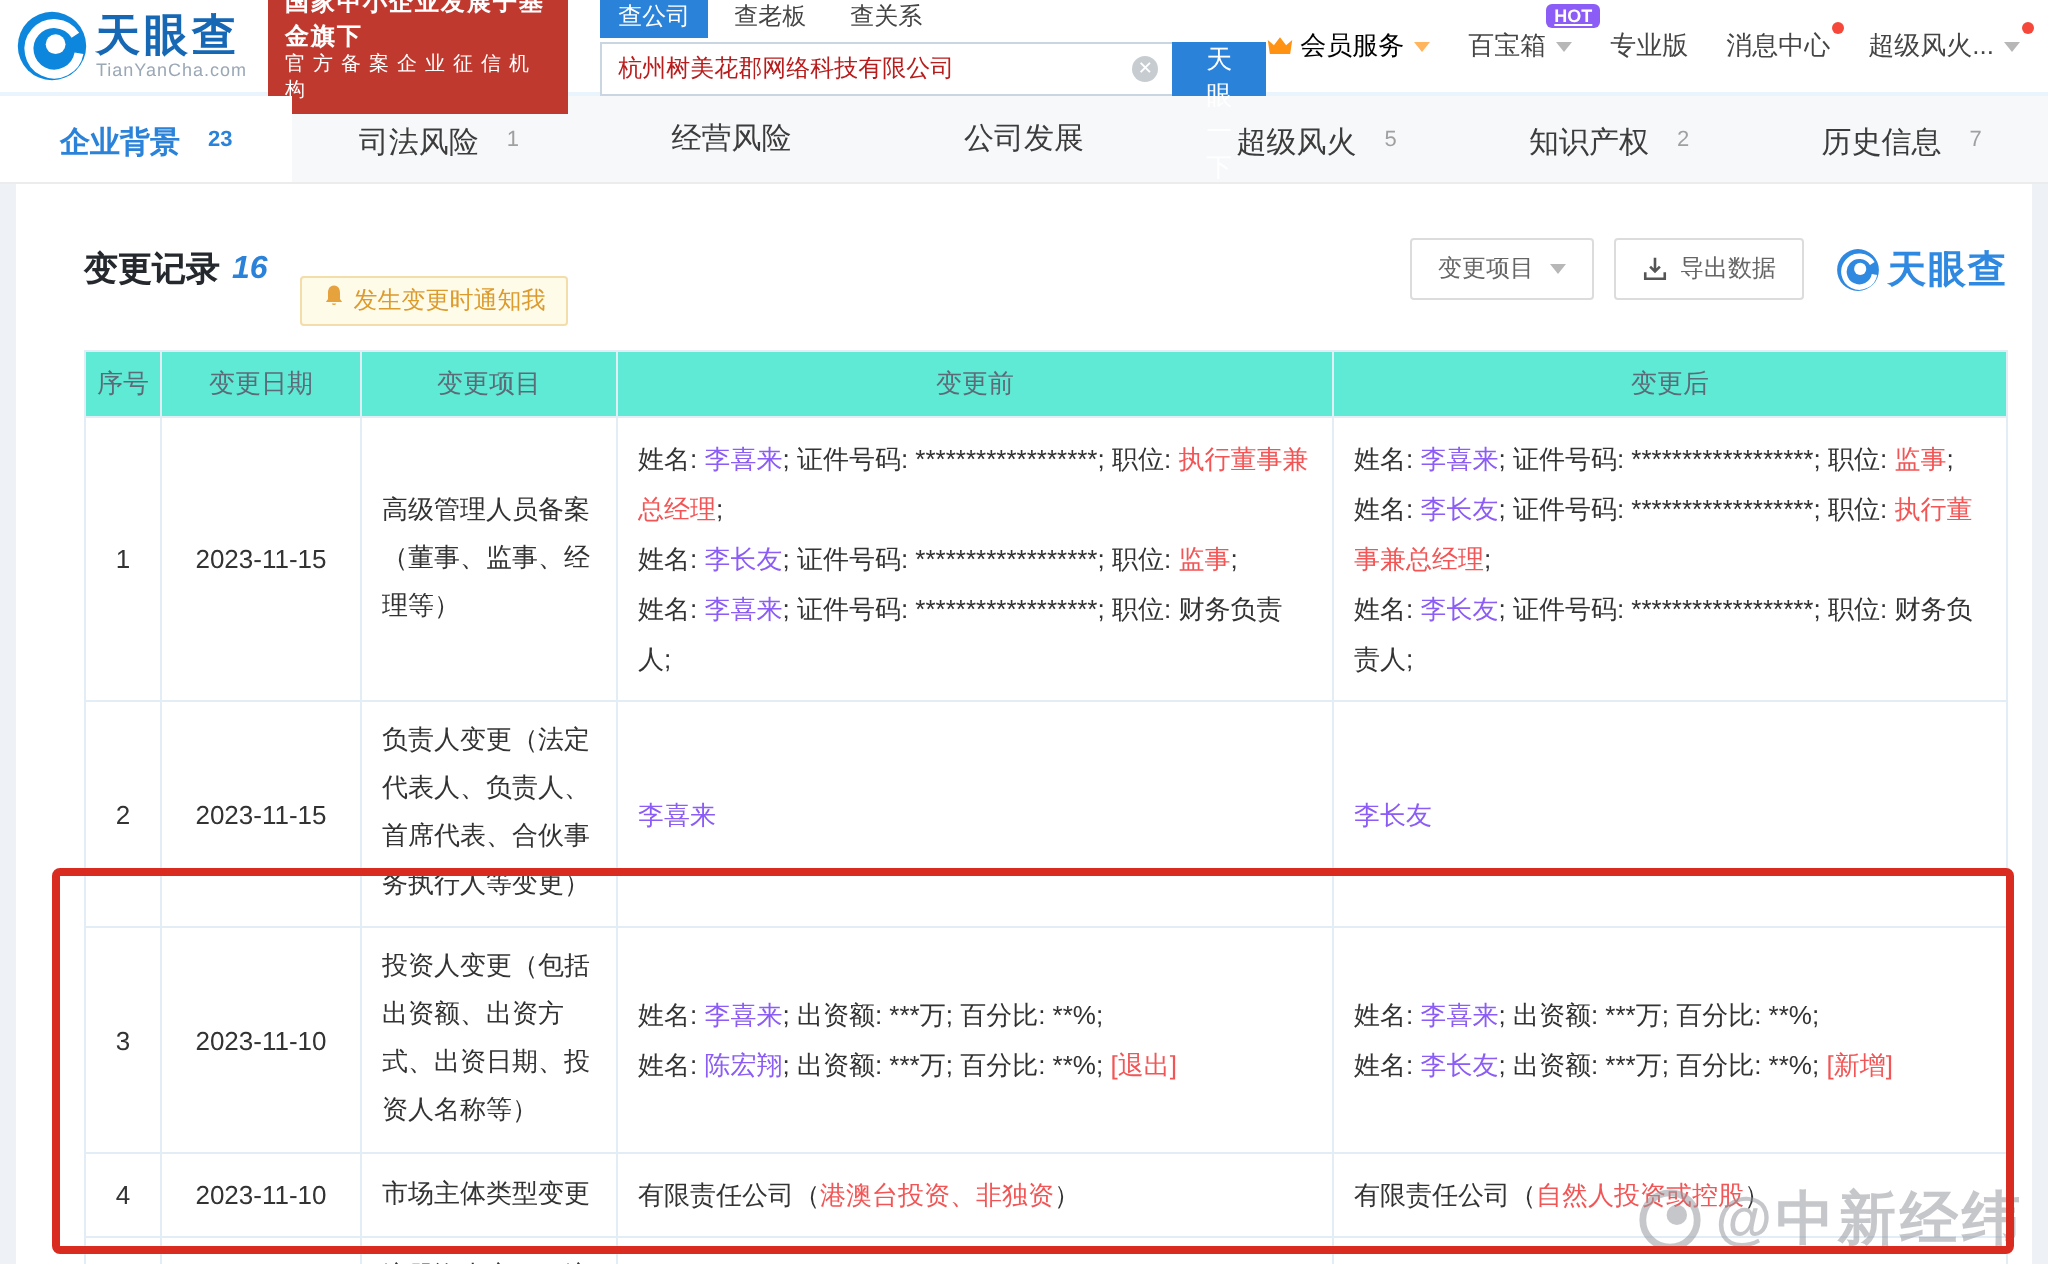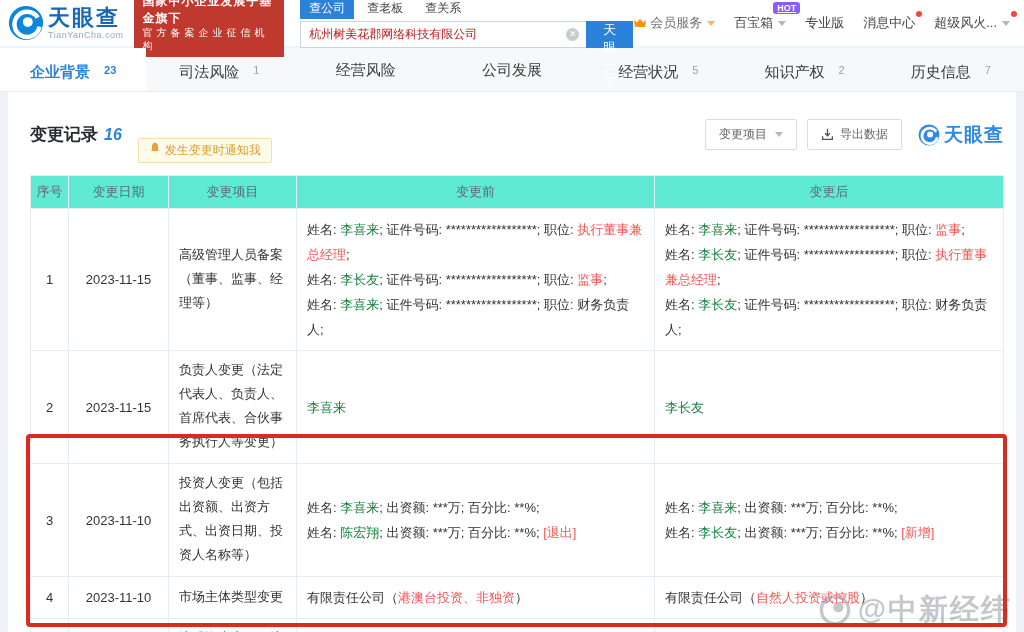--- a/index.html
+++ b/index.html
@@ -19,54 +19,54 @@
   .stabs { display:flex; gap:4px; margin-bottom:2px; }
   .stab { font-size:12px; color:#444; padding:2px 9px; cursor:pointer; }
   .stab.active { background:#2b82d9; color:#fff; }
   .sline { display:flex; }
   .sbox { position:relative; }
   .sinput { width:286px; height:27px; border:1px solid #c9d5e0; border-right:none; font-size:12px; color:#b91c1c; padding:0 24px 0 8px; outline:none; }
   .clear-ic { position:absolute; right:7px; top:7px; width:13px; height:13px; background:#c7ccd1; border-radius:50%; color:#fff; font-size:9px; line-height:13px; text-align:center; cursor:pointer; }
   .sbtn { height:27px; background:#2b82d9; color:#fff; border:none; font-size:13px; padding:0 17px; cursor:pointer; }
   .nav { margin-left:auto; display:flex; align-items:center; gap:19px; font-size:13px; color:#454545; padding-right:4px; }
   .nav-item { display:flex; align-items:center; gap:3px; cursor:pointer; position:relative; white-space:nowrap; }
-  .nav-item.vip { color:#737373; }
+  .nav-item.vip { color:#000000; }
   .caret { width:0; height:0; border-left:4px solid transparent; border-right:4px solid transparent; border-top:5px solid #b7b7b7; margin-left:2px; }
   .vip .caret { border-top-color:#ffb55c; }
   .hot { position:absolute; top:-12px; right:-14px; background:#8b5cf6; color:#fff; font-size:9px; padding:1px 4px; border-radius:3px; font-weight:bold;text-decoration:underline; }
   .reddot { width:6px; height:6px; background:#f5483b; border-radius:50%; position:absolute; top:-3px; right:-7px; }
 
   
   .ctabs { display:flex; background:#f7f8fa; border-bottom:1px solid #ececec; height:44px; }
   .ctab { flex:1; text-align:center; line-height:44px; font-size:15px; color:#3c3c3c; cursor:pointer; white-space:nowrap; }
   .ctab .cnt { font-size:11px; color:#a0a0a0; margin-left:14px; vertical-align:3px; }
   .ctab.active { background:#fff; color:#2b82d9; font-weight:bold; }
   .ctab.active .cnt { color:#2b82d9; }
 
   
-  .main { background:#fff; margin:0 8px; height:540px; padding:14px 12px 0 22px; position:relative; }
+  .main { background:#fff; margin:0 8px; height:540px; padding:14px 12px 0 34px; position:relative; }
   .sec-hd { display:flex; align-items:center; margin-bottom:12px; }
   .sec-title { font-size:17px; font-weight:bold; color:#25282d; }
   .sec-cnt { font-size:16px; font-weight:bold; color:#2b82d9; margin-left:6px;font-style:italic; }
   .notify { margin-left:16px; display:flex; gap:4px; font-size:12px; color:#dc9b2d; background:#fffbe9; border:1px solid #f3ddab; padding:3px 10px; border-radius:2px; cursor:pointer;margin-top:32px; }
   .right-tools { margin-left:auto; display:flex; align-items:center; gap:10px; }
   .sel-btn, .exp-btn { display:flex; align-items:center; gap:6px; font-size:12px; color:#666; border:1px solid #dcdcdc; background:#fff; padding:6px 13px; border-radius:2px; cursor:pointer; }
   .brand-wm { display:flex; align-items:center; gap:4px; margin-left:6px; cursor:default; }
   .brand-wm .t { font-size:19px; font-weight:bold; color:#2f89e0; letter-spacing:1px; }
 
   
   table { width:100%; border-collapse:collapse; table-layout:fixed; }
   th, td { border:1px solid #e3edf6; font-size:13px; color:#333; vertical-align:middle; }
   thead th { background:#5eead4; color:#5d6b79; font-weight:normal; padding:7px 4px; font-size:13px; }
   td { padding:8px 10px; }
   td.c { text-align:center; padding:8px 4px; }
   td.item-cell { line-height:24px;font-family:Liberation Mono, monospace; }
   .line { line-height:25px; }
   .seg-p { color:#333; }
-  .seg-l { color:#15803d; cursor:pointer; }
+  .seg-l { color:#8b5cf6; cursor:pointer; }
   .seg-r { color:#f25555; }
 
   
   .red-box { position:absolute; border:4px solid #da2b20; border-radius:4px; pointer-events:none; z-index:6; }
   .cn-wm { position:absolute; right:12px; bottom:2px; display:flex; align-items:center; gap:6px; color:rgba(150,153,158,.55); font-size:29px; font-weight:bold; z-index:5; pointer-events:none; letter-spacing:2px; }
 </style>
 </head>
 <body>
 
 <div class="hdr">
@@ -125,21 +125,21 @@
         <span class="reddot"></span>
       </div>
     </div>
 </div>
 
 <div class="ctabs">
     <div class="ctab active"><span>企业背景</span><span class="cnt">23</span></div>
     <div class="ctab"><span>司法风险</span><span class="cnt">1</span></div>
     <div class="ctab"><span>经营风险</span></div>
     <div class="ctab"><span>公司发展</span></div>
-    <div class="ctab"><span>经营状况</span><span class="cnt">5</span></div>
+    <div class="ctab"><span>超级风火</span><span class="cnt">5</span></div>
     <div class="ctab"><span>知识产权</span><span class="cnt">2</span></div>
     <div class="ctab"><span>历史信息</span><span class="cnt">7</span></div>
   </div>
 
 <div class="main">
   <div class="sec-hd">
     <span class="sec-title">变更记录</span>
     <span class="sec-cnt">16</span>
     <div class="notify">
       <svg width="12" height="12" viewBox="0 0 16 16">

